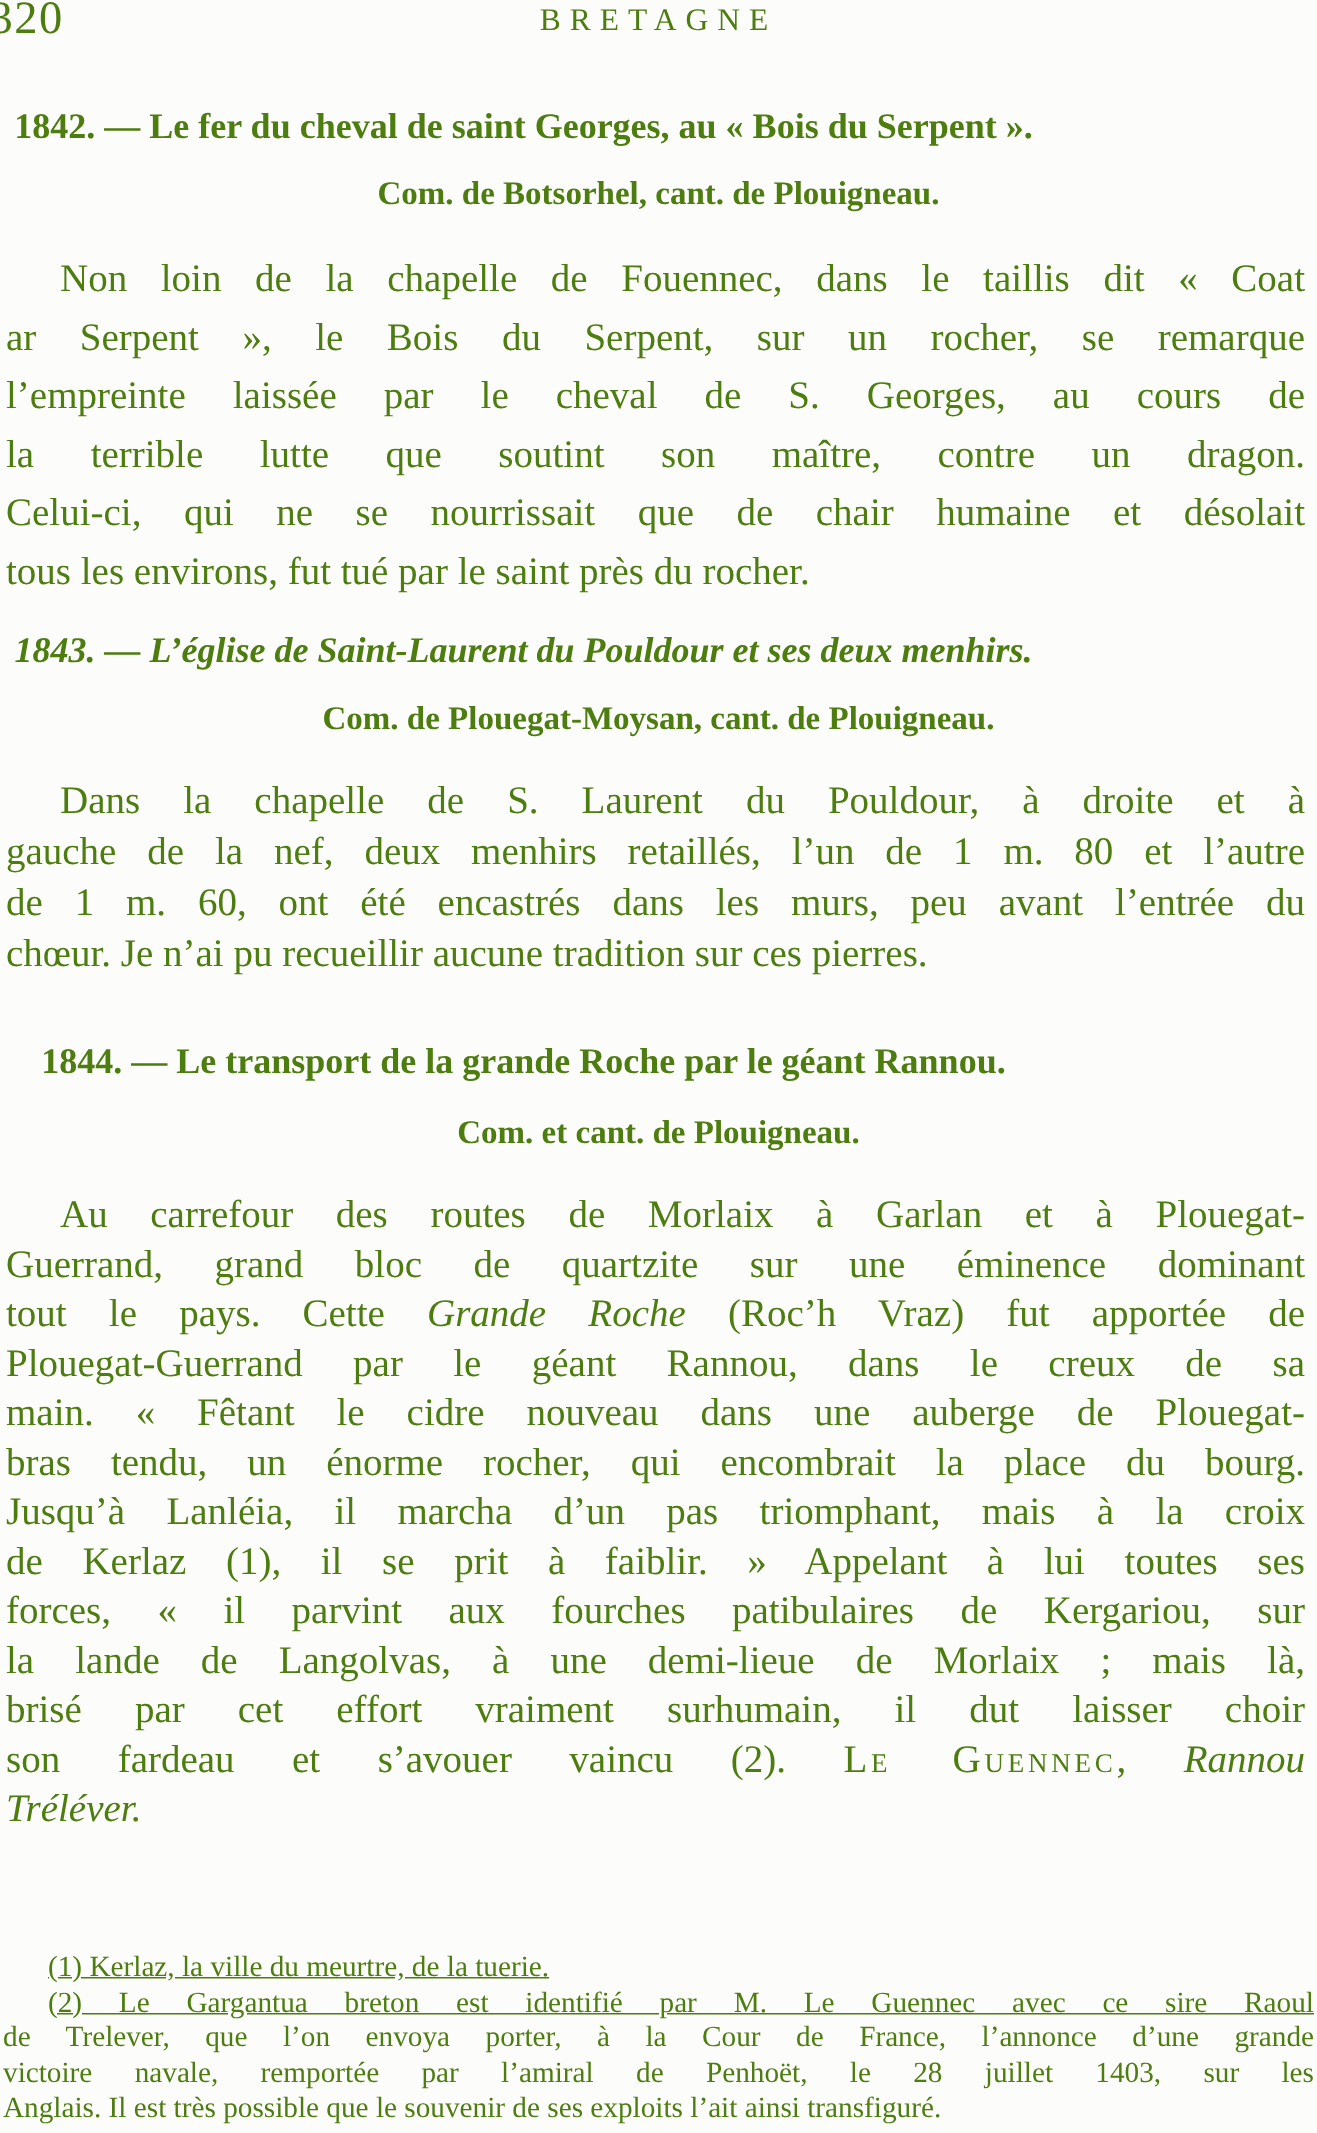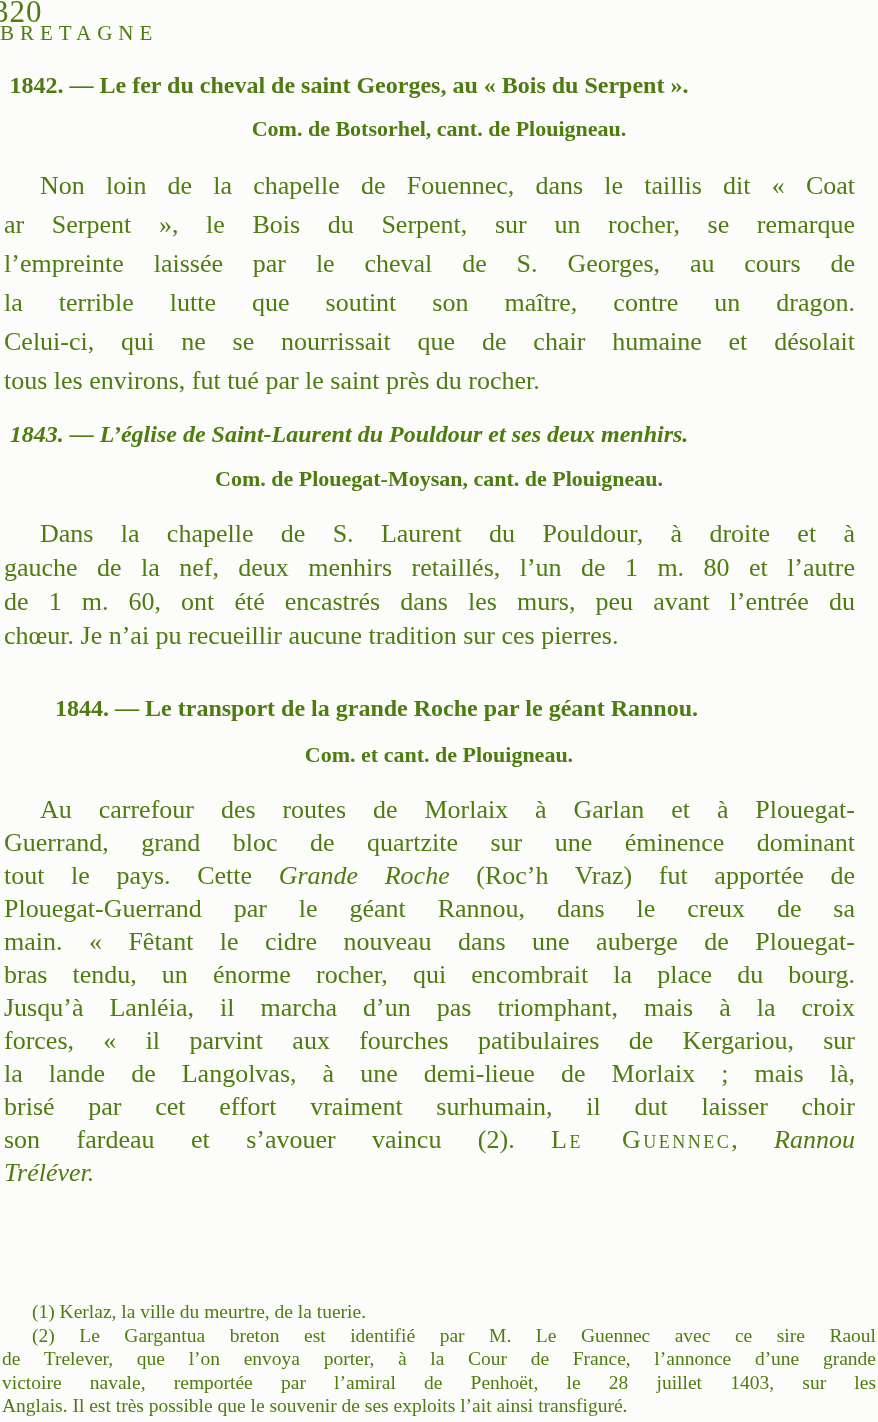--- a/index.html
+++ b/index.html
@@ -14,57 +14,57 @@
     overflow: hidden;
   }
 
   
   .pagenum {
     position: absolute; top: -6px; left: -7px;
     font-size: 31px; letter-spacing: 1px;
   }
   .running-title {
     position: absolute; top: 1px; left: 0; width: 100%;
-    text-align: left; font-size: 21px; letter-spacing: 6px; margin-top: 20px;
+    text-align: center; font-size: 21px; letter-spacing: 6px;
   }
 
   
   .entry-title {
     position: absolute; left: 0; width: 698px; margin: 0;
     text-align: center; font-weight: bold; font-size: 24px;
     white-space: nowrap;
   }
   .entry-sub {
     position: absolute; left: 0; width: 878px;
     text-align: center; font-weight: bold; font-size: 22px;
     white-space: nowrap;
   }
   #t1842 { top: 72px; }  #s1842 { top: 116px; }
   #t1843 { top: 421px; font-style: italic; } #s1843 { top: 466px; }
-  #t1844 { top: 695px; text-align: right; } #s1844 { top: 742px; }
+  #t1844 { top: 695px; } #s1844 { top: 742px; }
 
   
-  .para { position: absolute; left: 4px; right: 23px; font-size: 26px; }
+  .para { position: absolute; left: 4px; right: 8px; font-size: 26px; }
   #p1842 { top: 166px; }
   #p1843 { top: 517px; }
   #p1844 { top: 793px; }
   .lh39 .bl { line-height: 39px; height: 39px; }
   .lh34 .bl { line-height: 34px; height: 34px; }
   .lh33 .bl { line-height: 33px; height: 33px; }
   .bl  { white-space: normal; overflow: hidden; }
   .jst { text-align: justify; text-align-last: justify; }
   .ind { text-indent: 36px; }
   .em  { font-style: italic; }
   .sc  { font-variant: small-caps; letter-spacing: 2.5px; }
 
   
   .footnotes { position: absolute; left: 2px; right: 2px; top: 1300px; font-size: 19.5px; }
   .fl   { line-height: 23.5px; height: 23.5px; overflow: hidden; }
   .fjst { text-align: justify; text-align-last: justify; }
-  .find { text-indent: 30px; }
+  .find { text-indent: 30px; text-decoration: underline; }
 </style>
 </head>
 <body>
 
 <div class="page">
 
   <span class="pagenum">320</span>
   <span class="running-title">BRETAGNE</span>
 
   <h2 class="entry-title" id="t1842">1842. — Le fer du cheval de saint Georges, au « Bois du Serpent ».</h2>
@@ -90,20 +90,21 @@
   <h2 class="entry-title" id="t1844">1844. — Le transport de la grande Roche par le géant Rannou.</h2>
   <div class="entry-sub" id="s1844">Com. et cant. de Plouigneau.</div>
   <div class="para lh33" id="p1844">
     <div class="bl jst ind">Au carrefour des routes de Morlaix à Garlan et à Plouegat-</div>
     <div class="bl jst">Guerrand, grand bloc de quartzite sur une éminence dominant</div>
     <div class="bl jst"><span>tout le pays. Cette </span><span class="em">Grande Roche</span><span> (Roc’h Vraz) fut apportée de</span></div>
     <div class="bl jst">Plouegat-Guerrand par le géant Rannou, dans le creux de sa</div>
     <div class="bl jst">main. « Fêtant le cidre nouveau dans une auberge de Plouegat-</div>
     <div class="bl jst">bras tendu, un énorme rocher, qui encombrait la place du bourg.</div>
     <div class="bl jst">Jusqu’à Lanléia, il marcha d’un pas triomphant, mais à la croix</div>
+    <div class="bl jst">de Kerlaz (1), il se prit à faiblir. » Appelant à lui toutes ses</div>
     <div class="bl jst">forces, « il parvint aux fourches patibulaires de Kergariou, sur</div>
     <div class="bl jst">la lande de Langolvas, à une demi-lieue de Morlaix ; mais là,</div>
     <div class="bl jst">brisé par cet effort vraiment surhumain, il dut laisser choir</div>
     <div class="bl jst"><span>son fardeau et s’avouer vaincu (2). </span><span class="sc">Le Guennec</span><span>, </span><span class="em">Rannou</span></div>
     <div class="bl em">Tréléver.</div>
   </div>
 
   <div class="footnotes">
     <div class="fl find">(1) Kerlaz, la ville du meurtre, de la tuerie.</div>
     <div class="fl fjst find">(2) Le Gargantua breton est identifié par M. Le Guennec avec ce sire Raoul</div>

